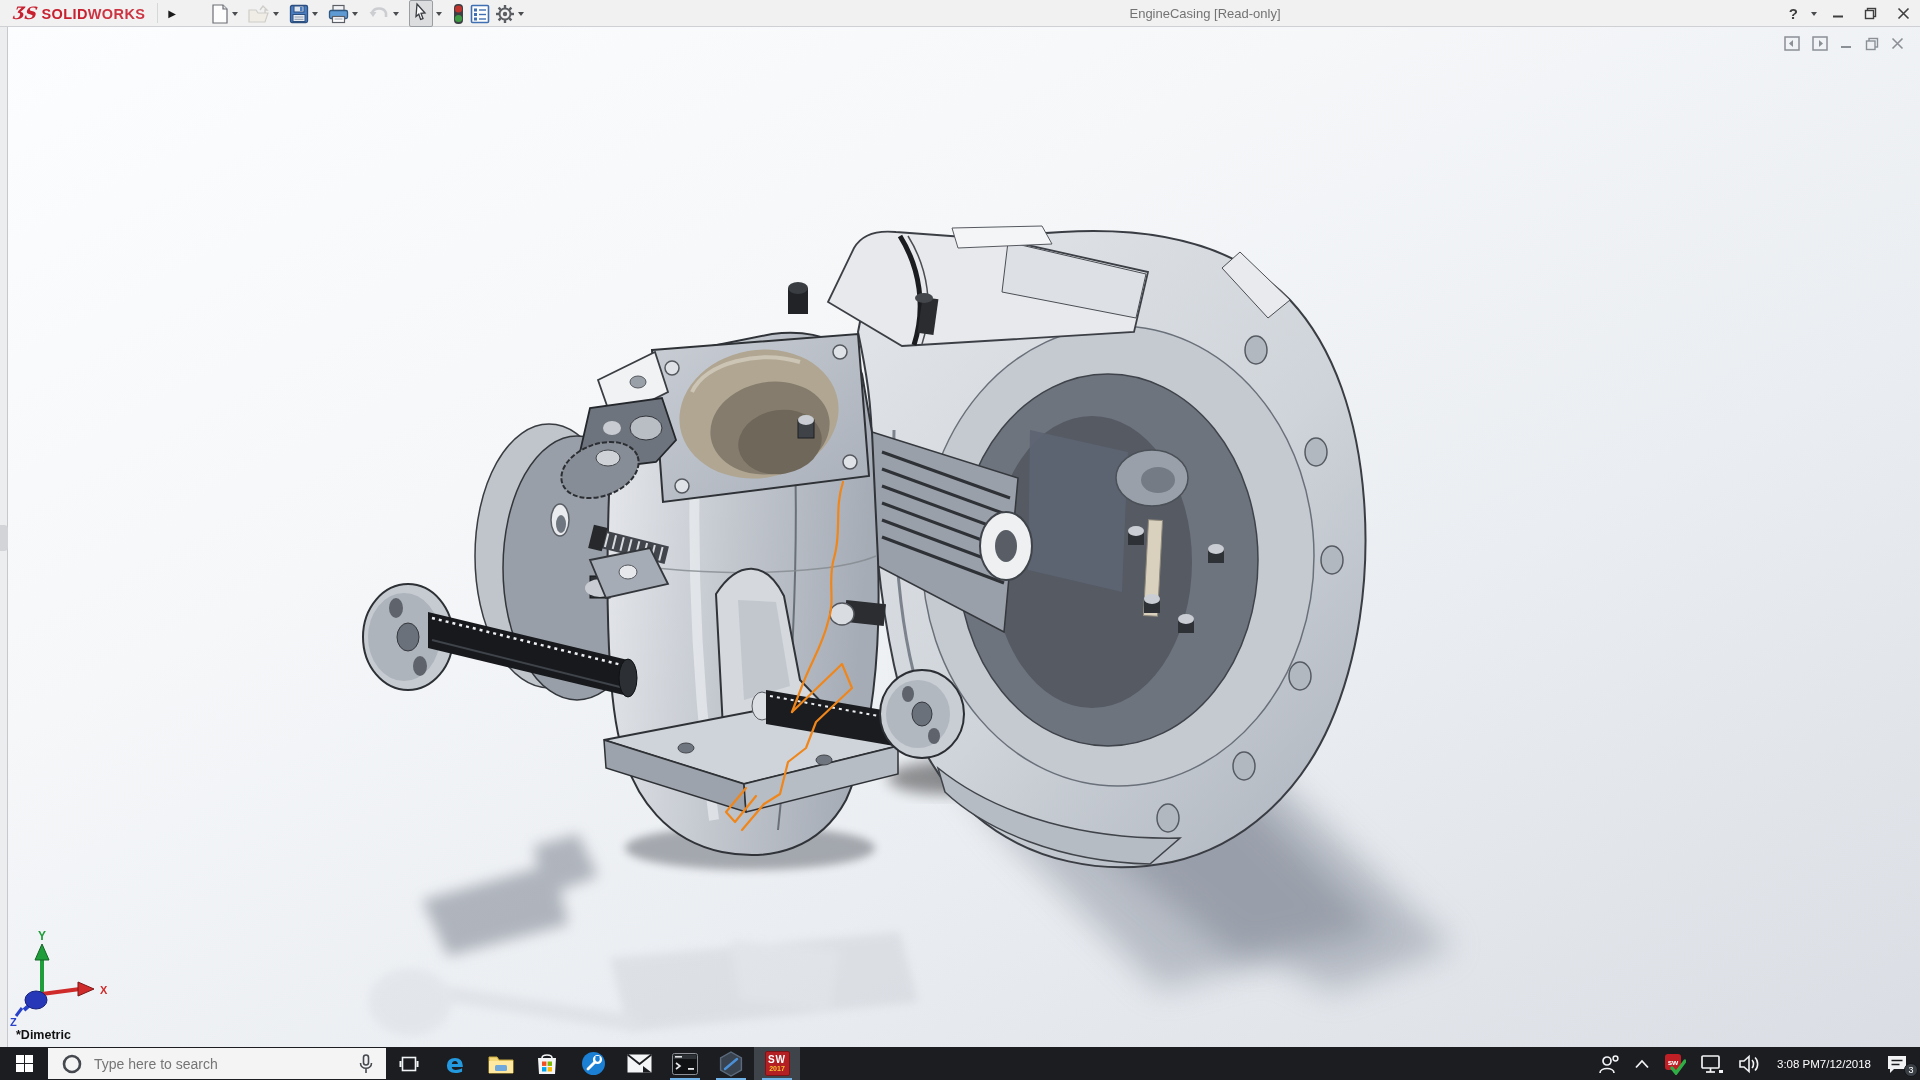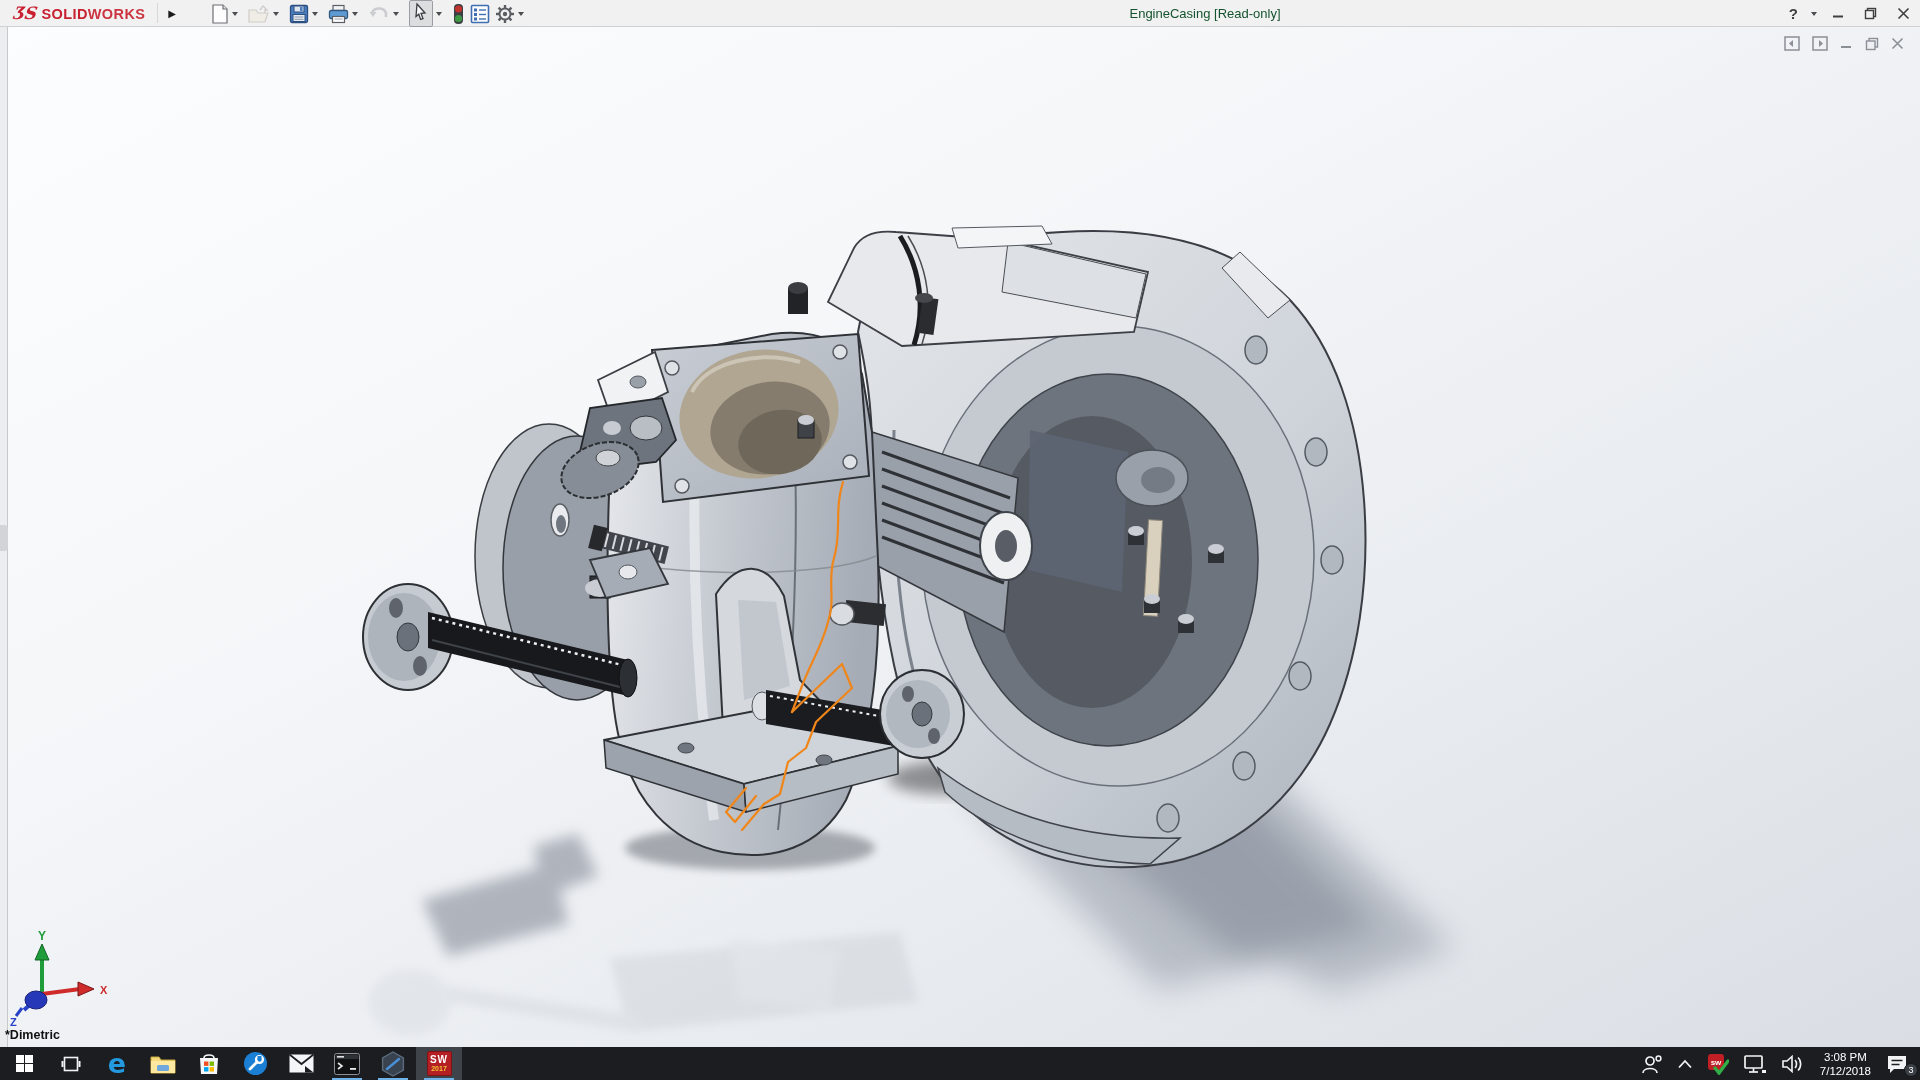--- a/index.html
+++ b/index.html
@@ -18,36 +18,36 @@
   .logo .works { font-weight:bold; font-size:14.5px; letter-spacing:.4px; opacity:.9; }
   .vsep { width:1px; height:20px; background:#d6d7d9; margin:0 2px; }
   .menu-expand { font-size:10px; color:#1a1a1a; padding:0 8px; cursor:default; }
   #qat { position:absolute; left:210px; top:0; height:27px; display:flex; align-items:center; }
   .qbtn { display:flex; align-items:center; margin-right:3px; padding:2px 1px; }
   .caret { width:0; height:0; border-left:3.5px solid transparent; border-right:3.5px solid transparent;
            border-top:4px solid #4a4d50; margin:0 5px 0 3px; }
   .qbtn.disabled svg { opacity:.45; }
   .selectbox { background:#dcdddf; border:1px solid #9a9da2; border-radius:2px; padding:1px 2px; }
   #win-title { position:absolute; left:1205px; top:6px; transform:translateX(-50%);
-               font-size:13px; color:#14532d; white-space:nowrap; }
+               font-size:13px; color:#737373; white-space:nowrap; }
   #tb-controls { position:absolute; right:0; top:0; height:27px; display:flex; align-items:center; }
   #tb-controls .ctl { padding:0 10px; color:#3f3f3f; font-size:14px; display:flex; align-items:center; }
   #tb-controls .help { font-weight:bold; font-size:15px; }
 
   
   #viewport { position:absolute; top:27px; left:0; width:1920px; height:1020px;
               background:linear-gradient(152deg,#fcfdfe 0%,#f5f7f9 35%,#eaedf1 65%,#dadee4 100%); }
   #left-strip { position:absolute; top:27px; left:0; width:8px; height:1020px;
                 background:#ecedef; border-right:1px solid #c6c8cc; z-index:5; }
   #left-tab { position:absolute; top:525px; left:0; width:8px; height:26px; background:#d2d4d8;
               border-radius:0 4px 4px 0; z-index:6; }
   #model-svg { position:absolute; top:0; left:0; width:1920px; height:1080px; z-index:2; }
   #doc-controls { position:absolute; top:36px; right:16px; z-index:8; display:flex; align-items:center; gap:12px; }
   #doc-controls svg { display:block; }
-  #orientation { position:absolute; left:5px; top:1028px; z-index:7;
+  #orientation { position:absolute; left:16px; top:1028px; z-index:7;
                  font-size:12.5px; font-weight:bold; color:#111; }
 
   
   #taskbar { position:absolute; left:0; top:1047px; width:1920px; height:33px;
              background:#1b1d21; z-index:30; display:flex; align-items:stretch; }
   .tb-btn { display:flex; align-items:center; justify-content:center; position:relative; }
   #start { width:48px; }
   #searchbox { width:338px; background:#f4f4f5; display:flex; align-items:center; margin:1px 0; }
   #searchbox .ring { margin:0 12px 0 14px; }
   #search-input { border:none; outline:none; background:transparent; flex:1;
@@ -57,21 +57,21 @@
   .appbtn.running::after { content:""; position:absolute; left:8px; right:8px; bottom:0;
                            height:2px; background:#6fb3e8; }
   .appbtn.active { background:#3f434a; }
   .edge-e { color:#2399e0; font-size:27px; font-weight:bold; font-family:"DejaVu Sans",sans-serif; }
   .sw-cube { width:25px; height:25px; background:#b41f24; border:1px solid #7c1316; border-radius:2px;
              display:flex; flex-direction:column; align-items:center; justify-content:center; line-height:1; }
   .sw-cube .l1 { color:#fff; font-size:10px; font-weight:bold; letter-spacing:1px; }
   .sw-cube .l2 { color:#f4c430; font-size:7px; font-weight:bold; }
   #tray { margin-left:auto; display:flex; align-items:center; }
   .tray-item { display:flex; align-items:center; justify-content:center; padding:0 7px; height:100%; position:relative; }
-  #clock { flex-direction:column; justify-content:center; color:#fff; font-size:11.5px;
+  #clock { flex-direction:row; justify-content:center; color:#fff; font-size:11.5px;
            line-height:14px; text-align:center; padding:0 8px; }
   #ac-badge { position:absolute; right:2px; bottom:3px; width:14px; height:14px; border-radius:50%;
               background:#3a3f46; border:1px solid #14161a; color:#fff; font-size:9px;
               display:flex; align-items:center; justify-content:center; }
 </style>
 </head>
 <body>
 
 <div id="root">
 
@@ -454,20 +454,31 @@
   <div id="taskbar">
     <div id="start" class="tb-btn">
       <svg width="17" height="17" viewBox="0 0 17 17">
         <rect x="0" y="0" width="8" height="8" fill="#fefefe"></rect>
           <rect x="9" y="0" width="8" height="8" fill="#fefefe"></rect>
         <rect x="0" y="9" width="8" height="8" fill="#fefefe"></rect>
           <rect x="9" y="9" width="8" height="8" fill="#fefefe"></rect>
       </svg>
     </div>
 
+    <div id="searchbox">
+      <svg class="ring" width="20" height="20" viewBox="0 0 20 20">
+        <circle cx="10" cy="10" r="8" fill="none" stroke="#45494f" stroke-width="2.6"></circle>
+      </svg>
+      <input id="search-input" placeholder="Type here to search" style="">
+      <svg class="mic" width="16" height="20" viewBox="0 0 16 20">
+        <rect x="5.5" y="1" width="5" height="10" rx="2.5" fill="none" stroke="#45494f" stroke-width="1.6"></rect>
+        <path d="M2.5 9 C2.5 16, 13.5 16, 13.5 9" fill="none" stroke="#45494f" stroke-width="1.6"></path>
+        <line x1="8" y1="15" x2="8" y2="19" stroke="#45494f" stroke-width="1.6"></line>
+      </svg>
+    </div>
 
     <div class="tb-btn appbtn">
       <svg width="20" height="20" viewBox="0 0 20 20">
         <rect x="3.5" y="3.5" width="13" height="13" fill="none" stroke="#f2f3f4" stroke-width="1.6"></rect>
         <rect x="0.5" y="7" width="2" height="6" fill="#f2f3f4"></rect>
           <rect x="17.5" y="7" width="2" height="6" fill="#f2f3f4"></rect>
       </svg>
     </div>
 
     <div class="tb-btn appbtn">

